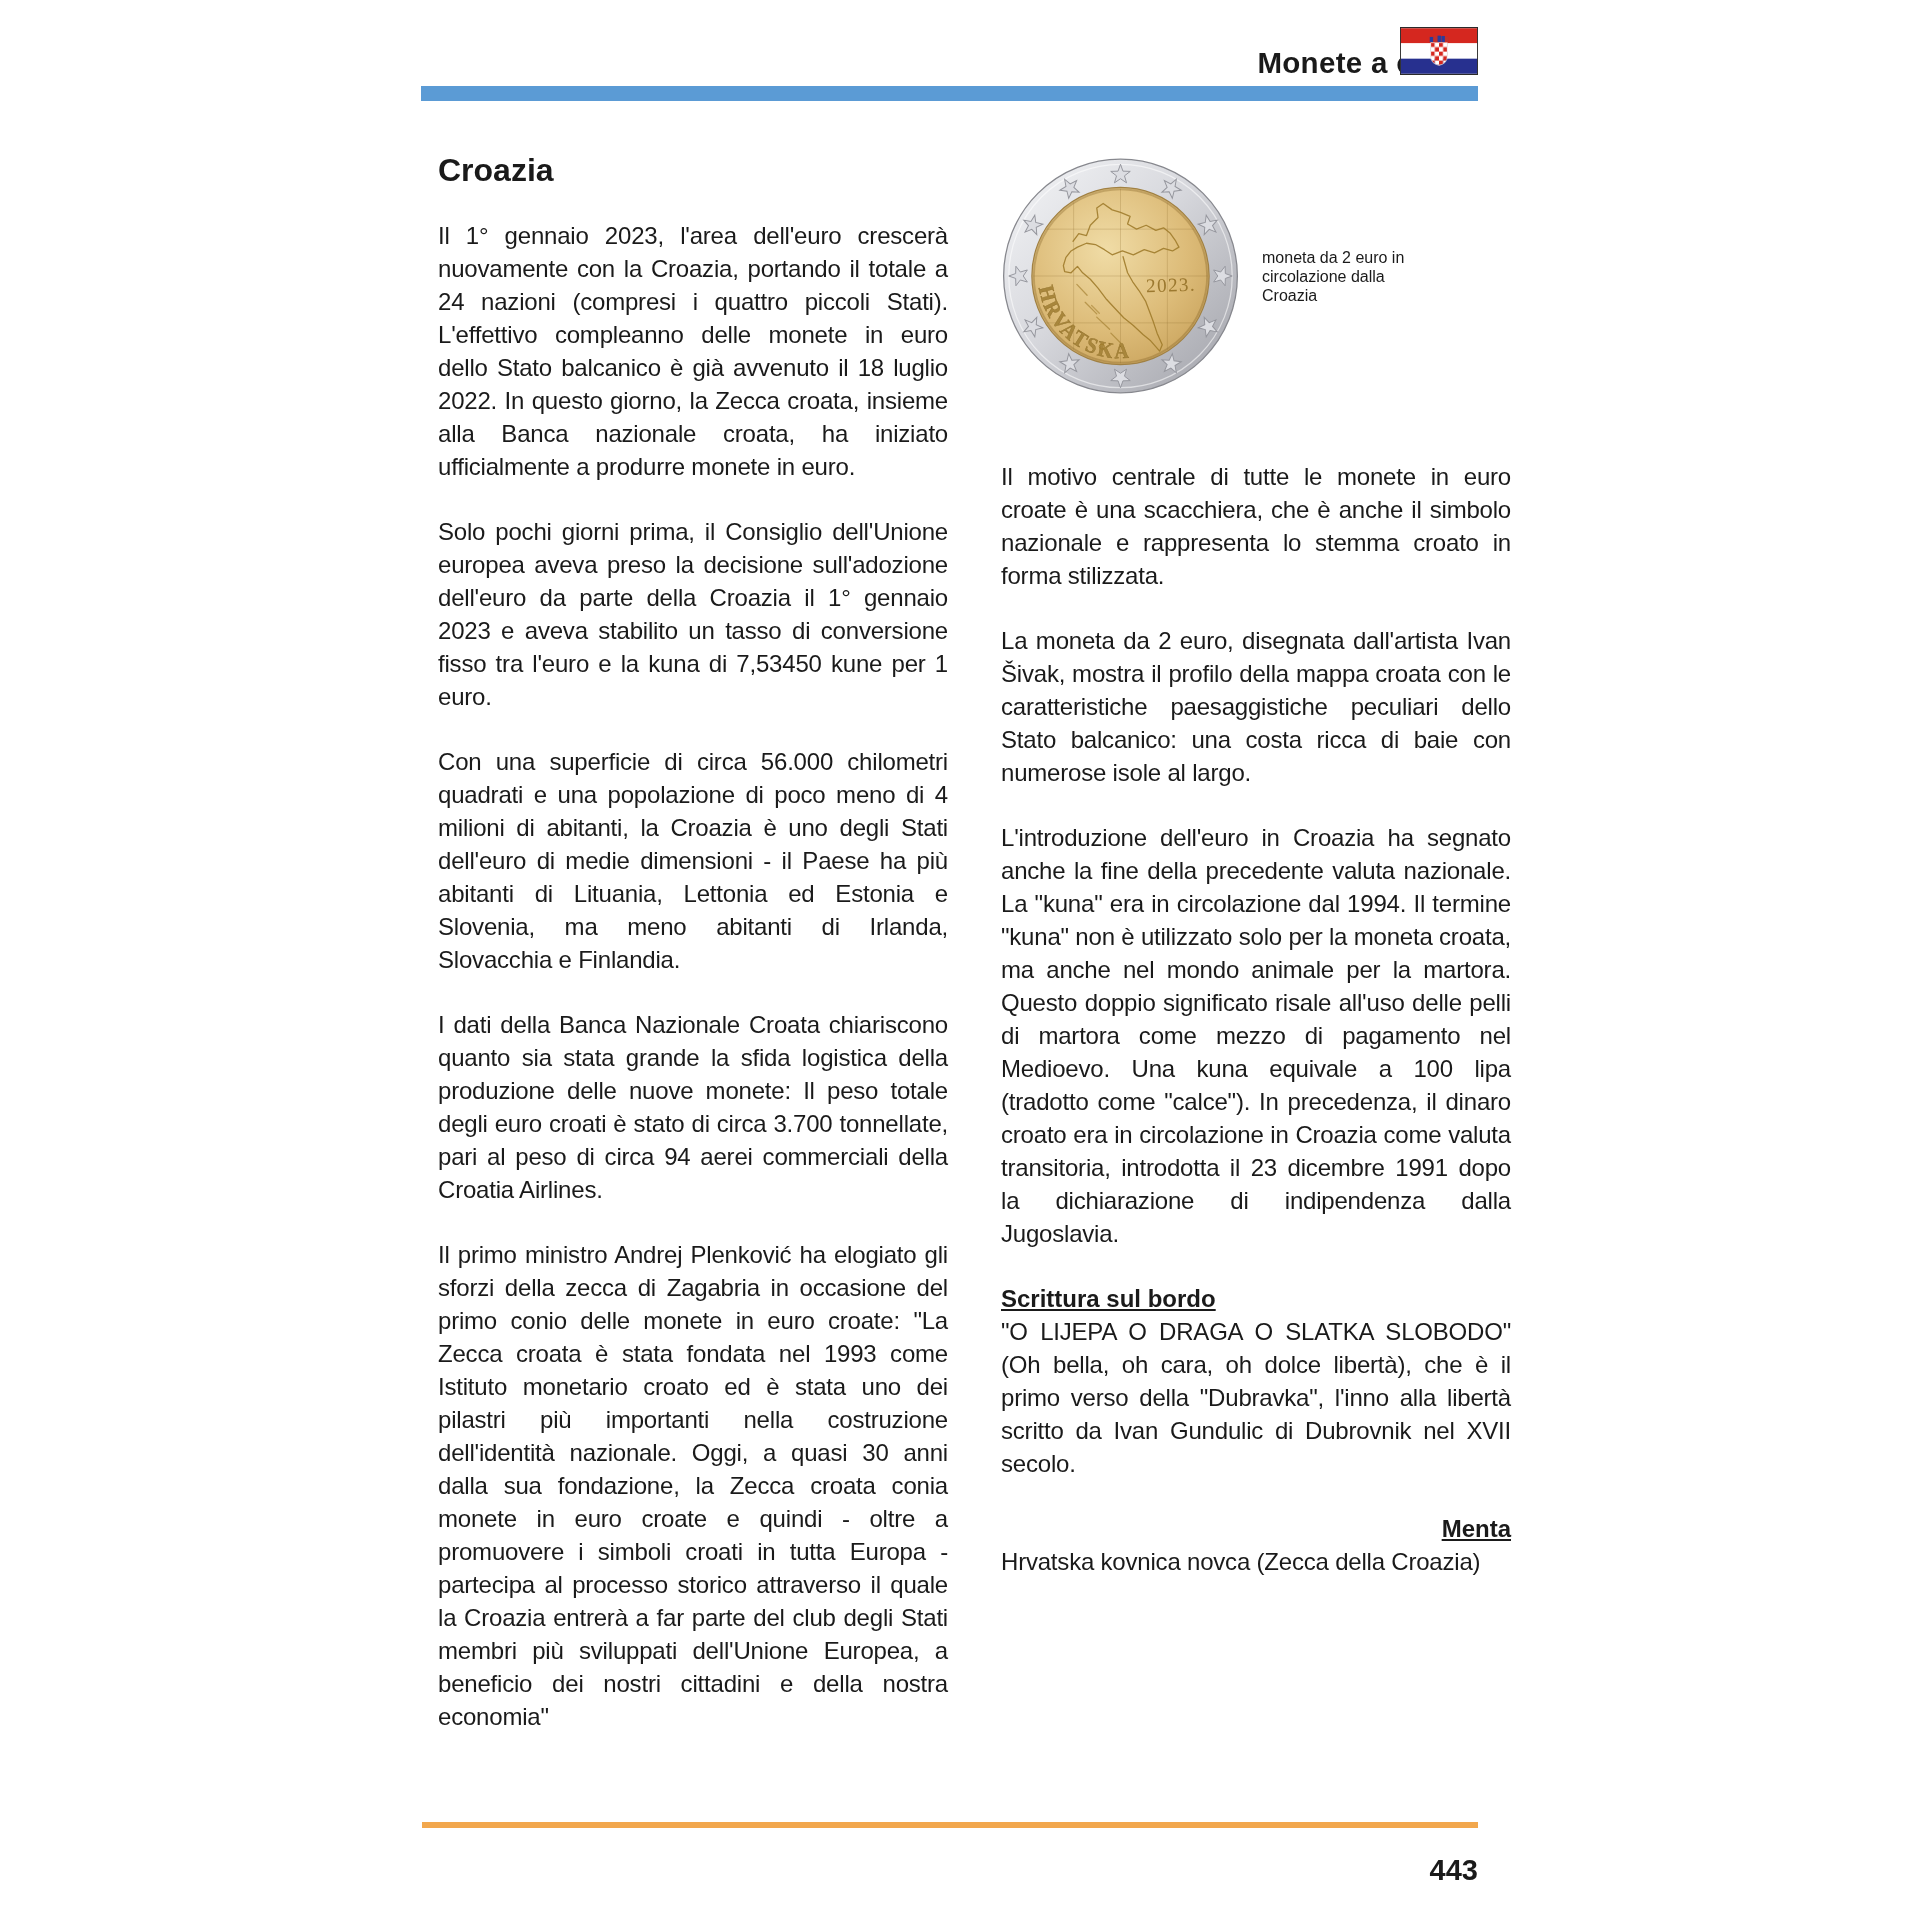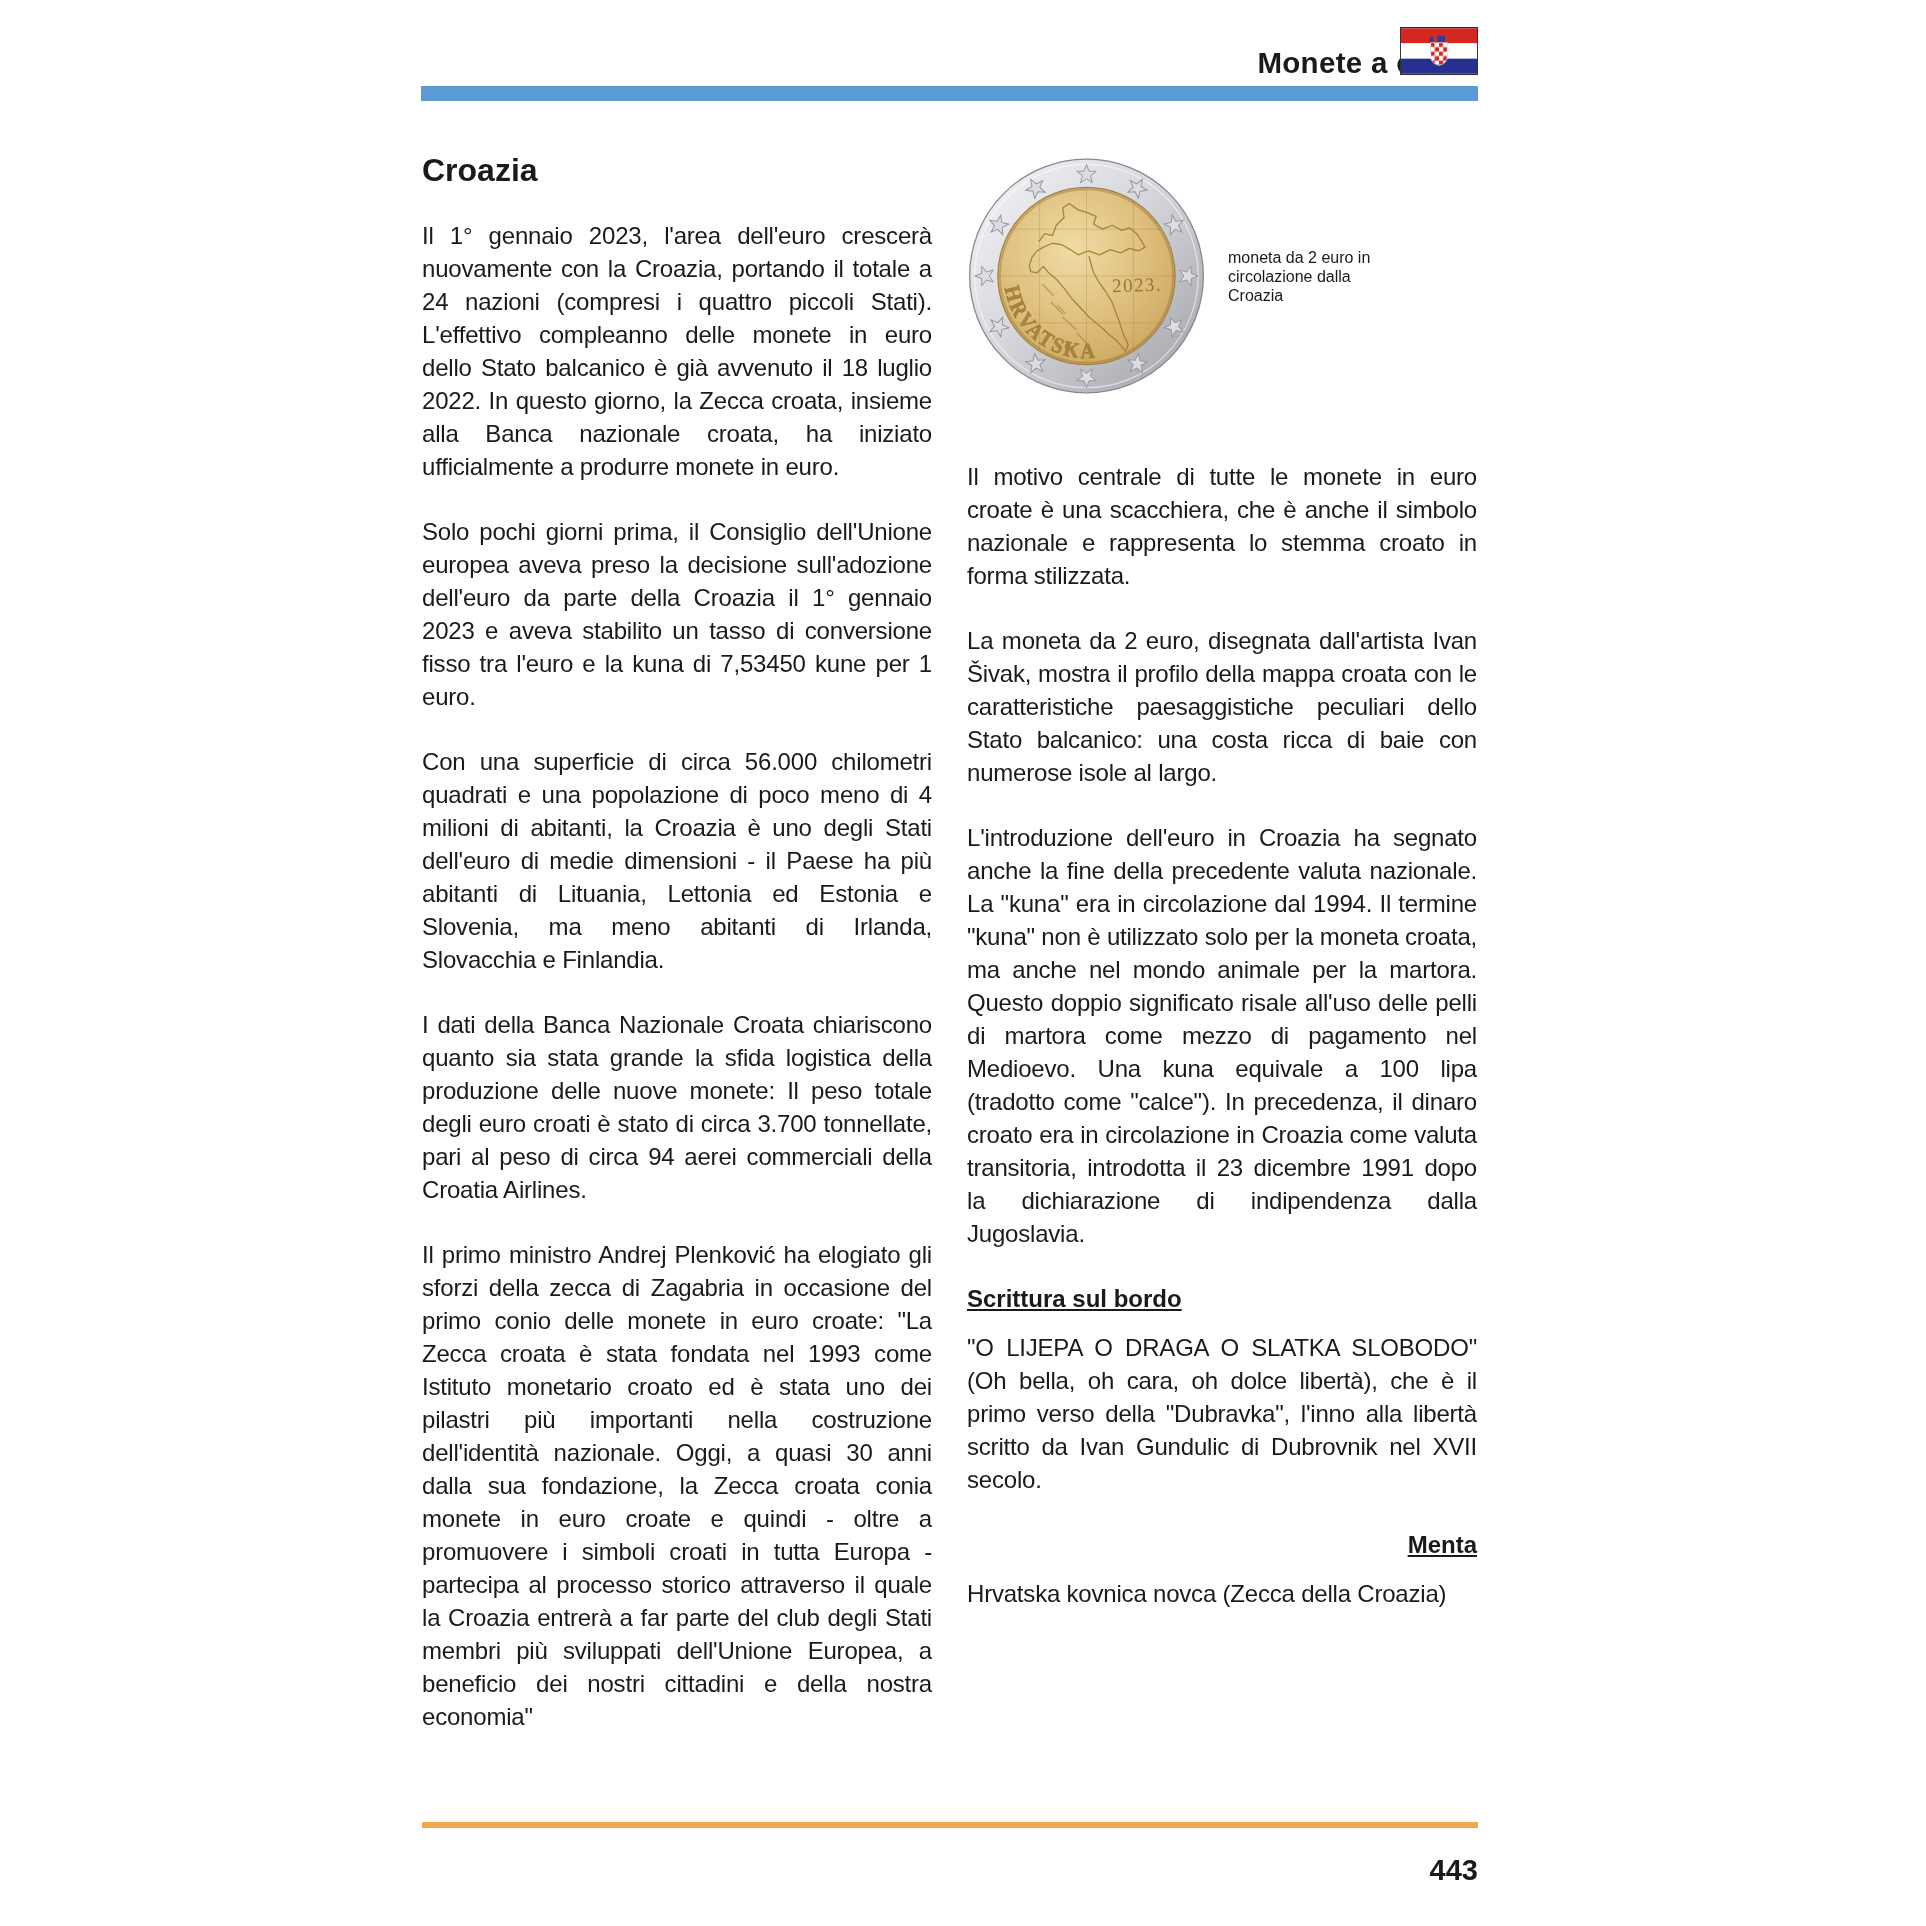--- a/index.html
+++ b/index.html
@@ -19,29 +19,29 @@
     letter-spacing:0.3px;margin:0;
   }
   .flag{
     position:absolute;top:27px;right:0;width:78px;height:48px;display:block;
   }
   .blue-bar{
     position:absolute;top:86px;left:-1.3px;width:1057px;height:14.8px;
     background:var(--bar-blue,#5B9BD5);
   }
   .columns{
-    position:absolute;top:154px;left:0;width:1056px;
-    display:flex;gap:35px;
+    position:absolute;top:154px;left:16px;width:1056px;
+    display:flex;gap:53px;
   }
   .col{width:510px;flex:none;}
   h2.article-heading{
     font-size:32px;line-height:33px;font-weight:bold;margin:0 0 32px 0;
   }
   .col p{
-    font-size:24px;line-height:33px;margin:16px 0 32px 0;
+    font-size:24px;line-height:33px;margin:0 0 32px 0;
     text-align:justify;letter-spacing:-0.2px;
   }
   .col p:last-child{margin-bottom:0;}
   h3.sub-heading{
     font-size:24px;line-height:33px;font-weight:bold;margin:0;text-decoration:underline;
   }
   h3.sub-heading.spaced{margin-top:32px;text-align:right;}
   .coin-figure{
     display:flex;align-items:center;gap:22px;margin:0 0 62px 0;
   }

